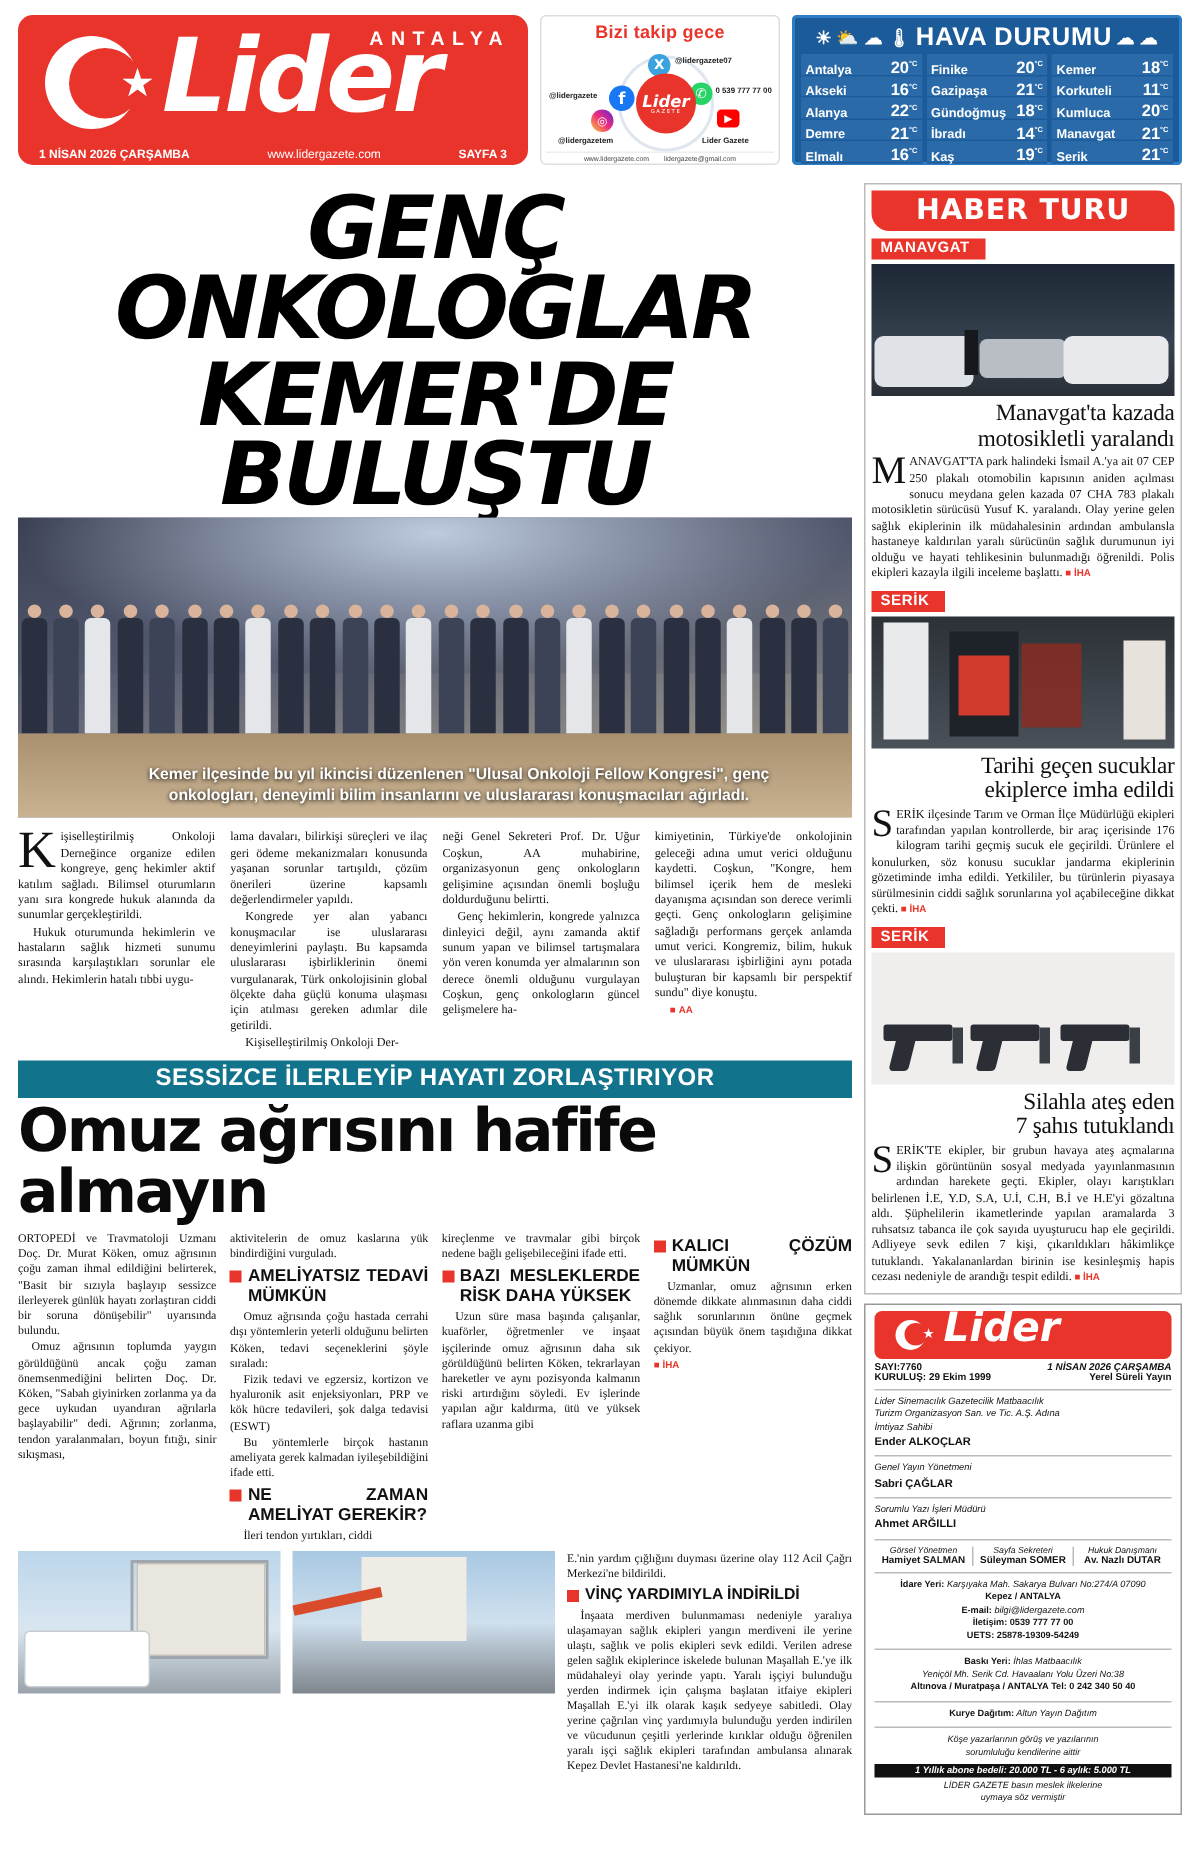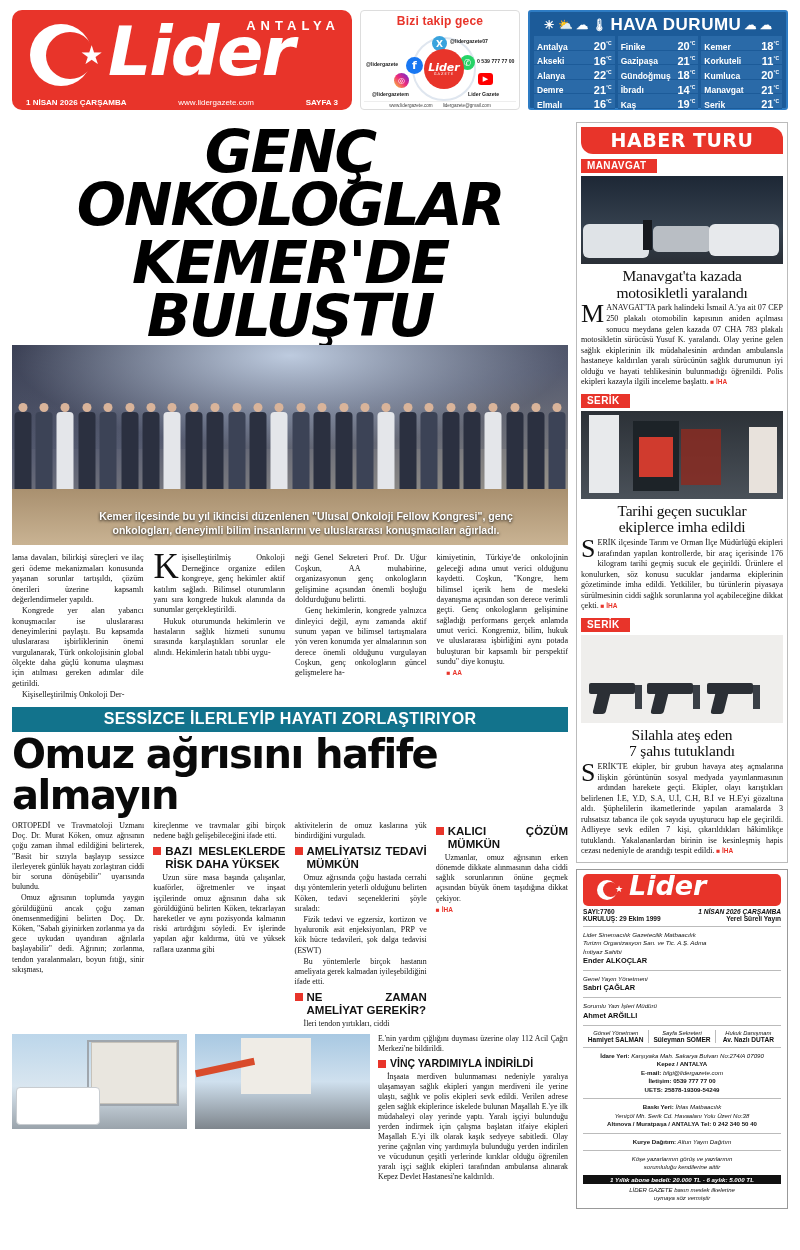--- a/index.html
+++ b/index.html
@@ -235,21 +235,21 @@
   .sp-van .vest { position: absolute; left: 58px; top: 26px; width: 34px; height: 40px; background: #d03b2e; }
   .sp-van .red-meat { position: absolute; left: 100px; top: 18px; width: 40px; height: 56px; background: #8a2b22; opacity: .85; }
   .sp-van .woman { position: absolute; right: 6px; top: 16px; width: 28px; height: 66px; background: #e8e2dc; }
   .sp-guns { background: #efeeec; }
   .gun { position: absolute; bottom: 14px; width: 46px; height: 26px; }
   .gun .slide { position: absolute; top: 0; left: 0; width: 46px; height: 11px; background: #2b2f35; border-radius: 2px; }
   .gun .grip { position: absolute; top: 9px; left: 6px; width: 13px; height: 22px; background: #2b2f35; transform: skewX(-14deg); border-radius: 0 0 3px 3px; }
   .mag { position: absolute; width: 7px; height: 24px; background: #3a3f46; }
   .side-h {
     font-family: "Liberation Serif", serif; font-weight: normal; font-size: 15.5px;
-    line-height: 1.08; margin: 4px 0 2px 0; text-align: center; letter-spacing: -.2px;
+    line-height: 1.08; margin: 4px 0 2px 0; text-align: right; letter-spacing: -.2px;
   }
   .side-body { font-size: 8.1px; line-height: 1.3; text-align: justify; }
   .side-body p { text-indent: 8px; margin-bottom: 1px; }
   .side-body .dc::first-letter { float: left; font-size: 26px; line-height: .85; padding-right: 2px; }
   .iha { color: #e8342a; font-family: "Liberation Sans", sans-serif; font-size: 6.5px; font-weight: bold; }
   .hr-thin { border: 0; border-top: 1px solid #bbb; margin: 4px 0; }
 
   
   .imprint { border: 1px solid #999; margin-top: 6px; padding: 4px 6px 6px 6px; }
   .imp-logo {
@@ -519,27 +519,27 @@
                 <div class="torso" style="background: rgb(60, 67, 86);"></div>
                 <div class="head"></div>
               </div>
             </div>
           <div class="floor"></div>
           <div class="lead-caption">Kemer ilçesinde bu yıl ikincisi düzenlenen "Ulusal Onkoloji Fellow Kongresi", genç onkologları, deneyimli bilim insanlarını ve uluslararası konuşmacıları ağırladı.</div>
         </div>
 
         <div class="art-cols">
           <div class="art-col">
+            <p class="first dropcap">Kişiselleştirilmiş Onkoloji Derneğince organize edilen kongreye, genç hekimler aktif katılım sağladı. Bilimsel oturumların yanı sıra kongrede hukuk alanında da sunumlar gerçekleştirildi.</p>
+            <p>Hukuk oturumunda hekimlerin ve hastaların sağlık hizmeti sunumu sırasında karşılaştıkları sorunlar ele alındı. Hekimlerin hatalı tıbbi uygu-</p>
+          </div>
+          <div class="art-col">
             <p class="first">lama davaları, bilirkişi süreçleri ve ilaç geri ödeme mekanizmaları konusunda yaşanan sorunlar tartışıldı, çözüm önerileri üzerine kapsamlı değerlendirmeler yapıldı.</p>
             <p>Kongrede yer alan yabancı konuşmacılar ise uluslararası deneyimlerini paylaştı. Bu kapsamda uluslararası işbirliklerinin önemi vurgulanarak, Türk onkolojisinin global ölçekte daha güçlü konuma ulaşması için atılması gereken adımlar dile getirildi.</p>
             <p>Kişiselleştirilmiş Onkoloji Der-</p>
-          </div>
-          <div class="art-col">
-            <p class="first dropcap">Kişiselleştirilmiş Onkoloji Derneğince organize edilen kongreye, genç hekimler aktif katılım sağladı. Bilimsel oturumların yanı sıra kongrede hukuk alanında da sunumlar gerçekleştirildi.</p>
-            <p>Hukuk oturumunda hekimlerin ve hastaların sağlık hizmeti sunumu sırasında karşılaştıkları sorunlar ele alındı. Hekimlerin hatalı tıbbi uygu-</p>
           </div>
           <div class="art-col">
             <p class="first">neği Genel Sekreteri Prof. Dr. Uğur Coşkun, AA muhabirine, organizasyonun genç onkologların gelişimine açısından önemli boşluğu doldurduğunu belirtti.</p>
             <p>Genç hekimlerin, kongrede yalnızca dinleyici değil, aynı zamanda aktif sunum yapan ve bilimsel tartışmalara yön veren konumda yer almalarının son derece önemli olduğunu vurgulayan Coşkun, genç onkologların güncel gelişmelere ha-</p>
           </div>
           <div class="art-col">
             <p class="first">kimiyetinin, Türkiye'de onkolojinin geleceği adına umut verici olduğunu kaydetti. Coşkun, "Kongre, hem bilimsel içerik hem de mesleki dayanışma açısından son derece verimli geçti. Genç onkologların gelişimine sağladığı performans gerçek anlamda umut verici. Kongremiz, bilim, hukuk ve uluslararası işbirliğini aynı potada buluşturan bir kapsamlı bir perspektif sundu" diye konuştu.</p>
             <p class="noind">
               <span class="iha">■</span>
               <span class="iha">AA</span>
@@ -553,42 +553,42 @@
         <div class="h2-black">Omuz ağrısını hafife almayın</div>
 
         <div class="doc-grid">
           <div class="doc-col">
             <p class="noind">ORTOPEDİ ve Travmatoloji Uzmanı Doç. Dr. Murat Köken, omuz ağrısının çoğu zaman ihmal edildiğini belirterek, "Basit bir sızıyla başlayıp sessizce ilerleyerek günlük hayatı zorlaştıran ciddi bir soruna dönüşebilir" uyarısında bulundu.</p>
             <p>Omuz ağrısının toplumda yaygın görüldüğünü ancak çoğu zaman önemsenmediğini belirten Doç. Dr. Köken, "Sabah giyinirken zorlanma ya da gece uykudan uyandıran ağrılarla başlayabilir" dedi. Ağrının; zorlanma, tendon yaralanmaları, boyun fıtığı, sinir sıkışması,</p>
           </div>
 
 
           <div class="doc-col">
-            <p class="noind">kireçlenme ve travmalar gibi birçok nedene bağlı gelişebileceğini ifade etti.</p>
-            <div class="sub-red">
-              <span class="bullet"></span>
-              <span>BAZI MESLEKLERDE RİSK DAHA YÜKSEK</span>
-            </div>
-            <p>Uzun süre masa başında çalışanlar, kuaförler, öğretmenler ve inşaat işçilerinde omuz ağrısının daha sık görüldüğünü belirten Köken, tekrarlayan hareketler ve aynı pozisyonda kalmanın riski artırdığını söyledi. Ev işlerinde yapılan ağır kaldırma, ütü ve yüksek raflara uzanma gibi</p>
-          </div>
-
-          <div class="doc-col">
             <p class="noind">aktivitelerin de omuz kaslarına yük bindirdiğini vurguladı.</p>
             <div class="sub-red">
               <span class="bullet"></span>
               <span>AMELİYATSIZ TEDAVİ MÜMKÜN</span>
             </div>
             <p>Omuz ağrısında çoğu hastada cerrahi dışı yöntemlerin yeterli olduğunu belirten Köken, tedavi seçeneklerini şöyle sıraladı:</p>
             <p>Fizik tedavi ve egzersiz, kortizon ve hyaluronik asit enjeksiyonları, PRP ve kök hücre tedavileri, şok dalga tedavisi (ESWT)</p>
             <p>Bu yöntemlerle birçok hastanın ameliyata gerek kalmadan iyileşebildiğini ifade etti.</p>
             <div class="sub-red">
               <span class="bullet"></span>
               <span>NE ZAMAN AMELİYAT GEREKİR?</span>
             </div>
             <p>İleri tendon yırtıkları, ciddi</p>
+          </div>
+
+          <div class="doc-col">
+            <p class="noind">kireçlenme ve travmalar gibi birçok nedene bağlı gelişebileceğini ifade etti.</p>
+            <div class="sub-red">
+              <span class="bullet"></span>
+              <span>BAZI MESLEKLERDE RİSK DAHA YÜKSEK</span>
+            </div>
+            <p>Uzun süre masa başında çalışanlar, kuaförler, öğretmenler ve inşaat işçilerinde omuz ağrısının daha sık görüldüğünü belirten Köken, tekrarlayan hareketler ve aynı pozisyonda kalmanın riski artırdığını söyledi. Ev işlerinde yapılan ağır kaldırma, ütü ve yüksek raflara uzanma gibi</p>
           </div>
 
           <div class="doc-col">
             <div class="sub-red">
               <span class="bullet"></span>
               <span>KALICI ÇÖZÜM MÜMKÜN</span>
             </div>
             <p>Uzmanlar, omuz ağrısının erken dönemde dikkate alınmasının daha ciddi sağlık sorunlarının önüne geçmek açısından büyük önem taşıdığına dikkat çekiyor.</p>
             <p class="noind">
               <span class="iha">■</span>

